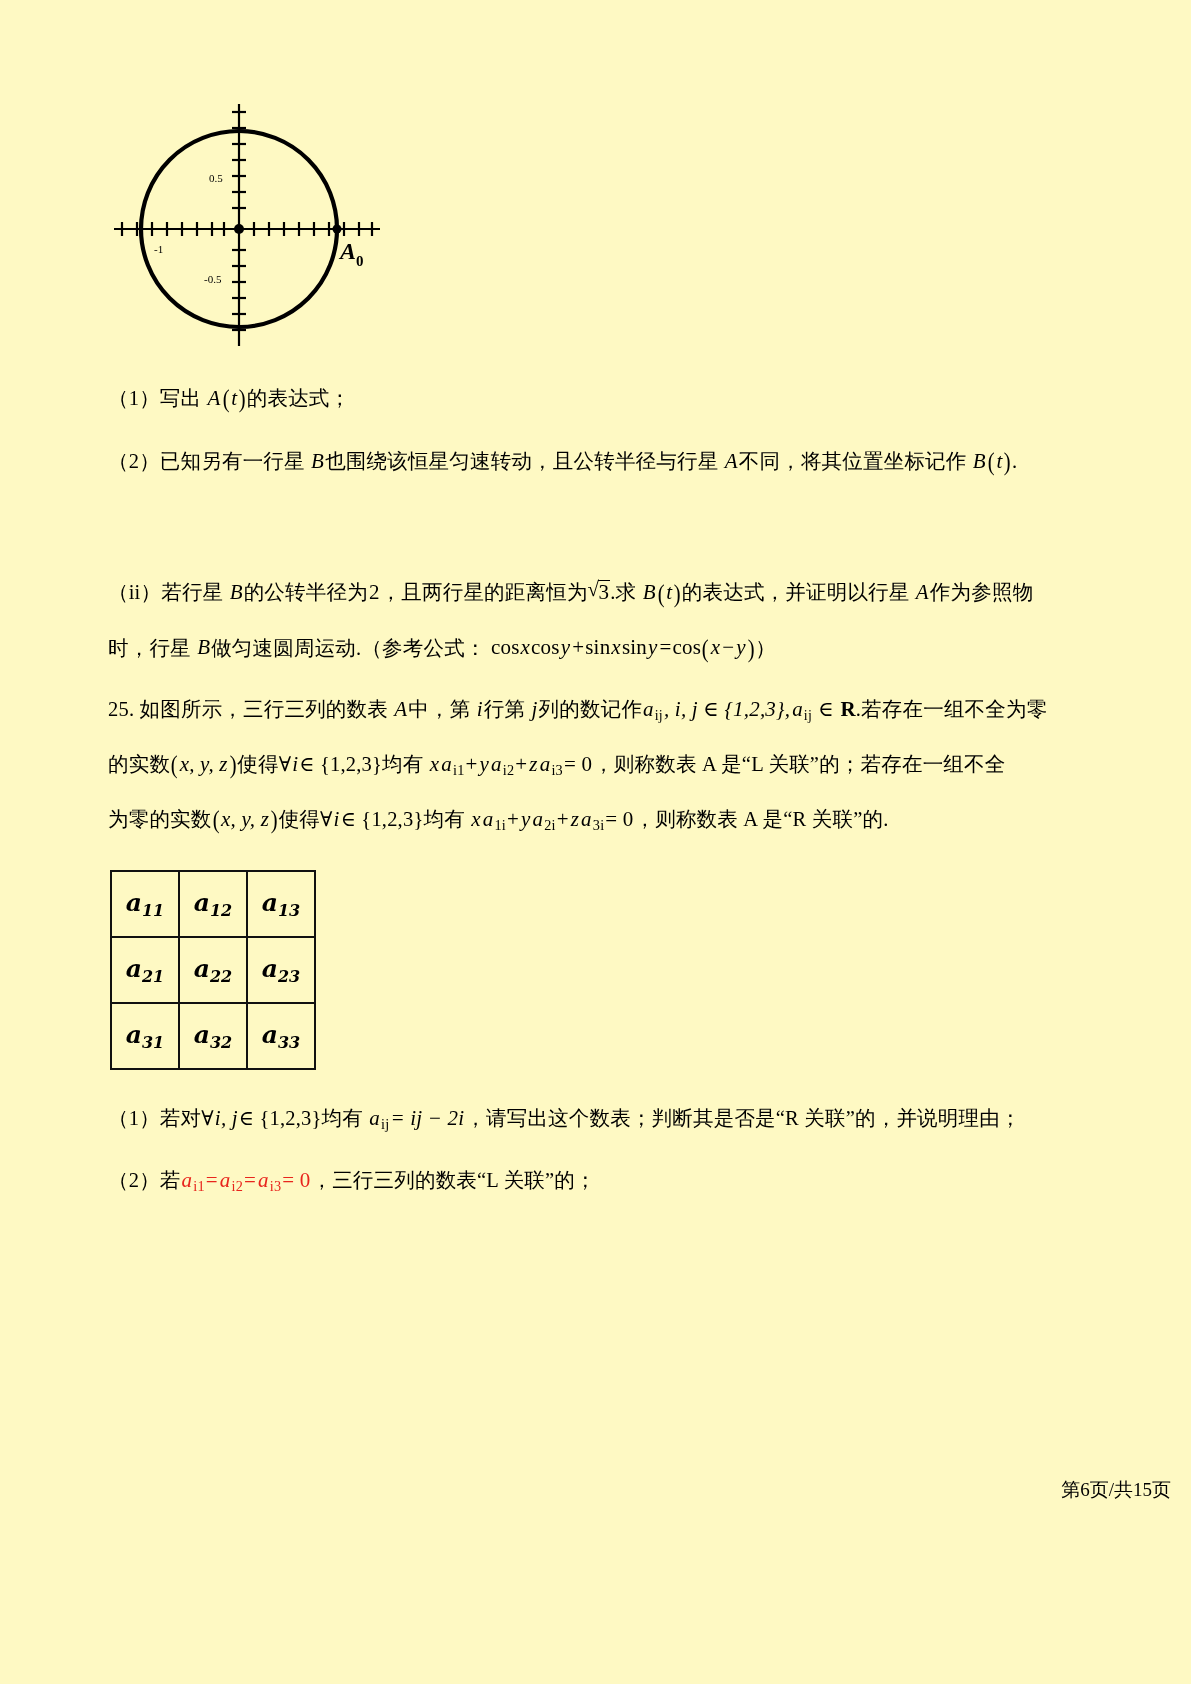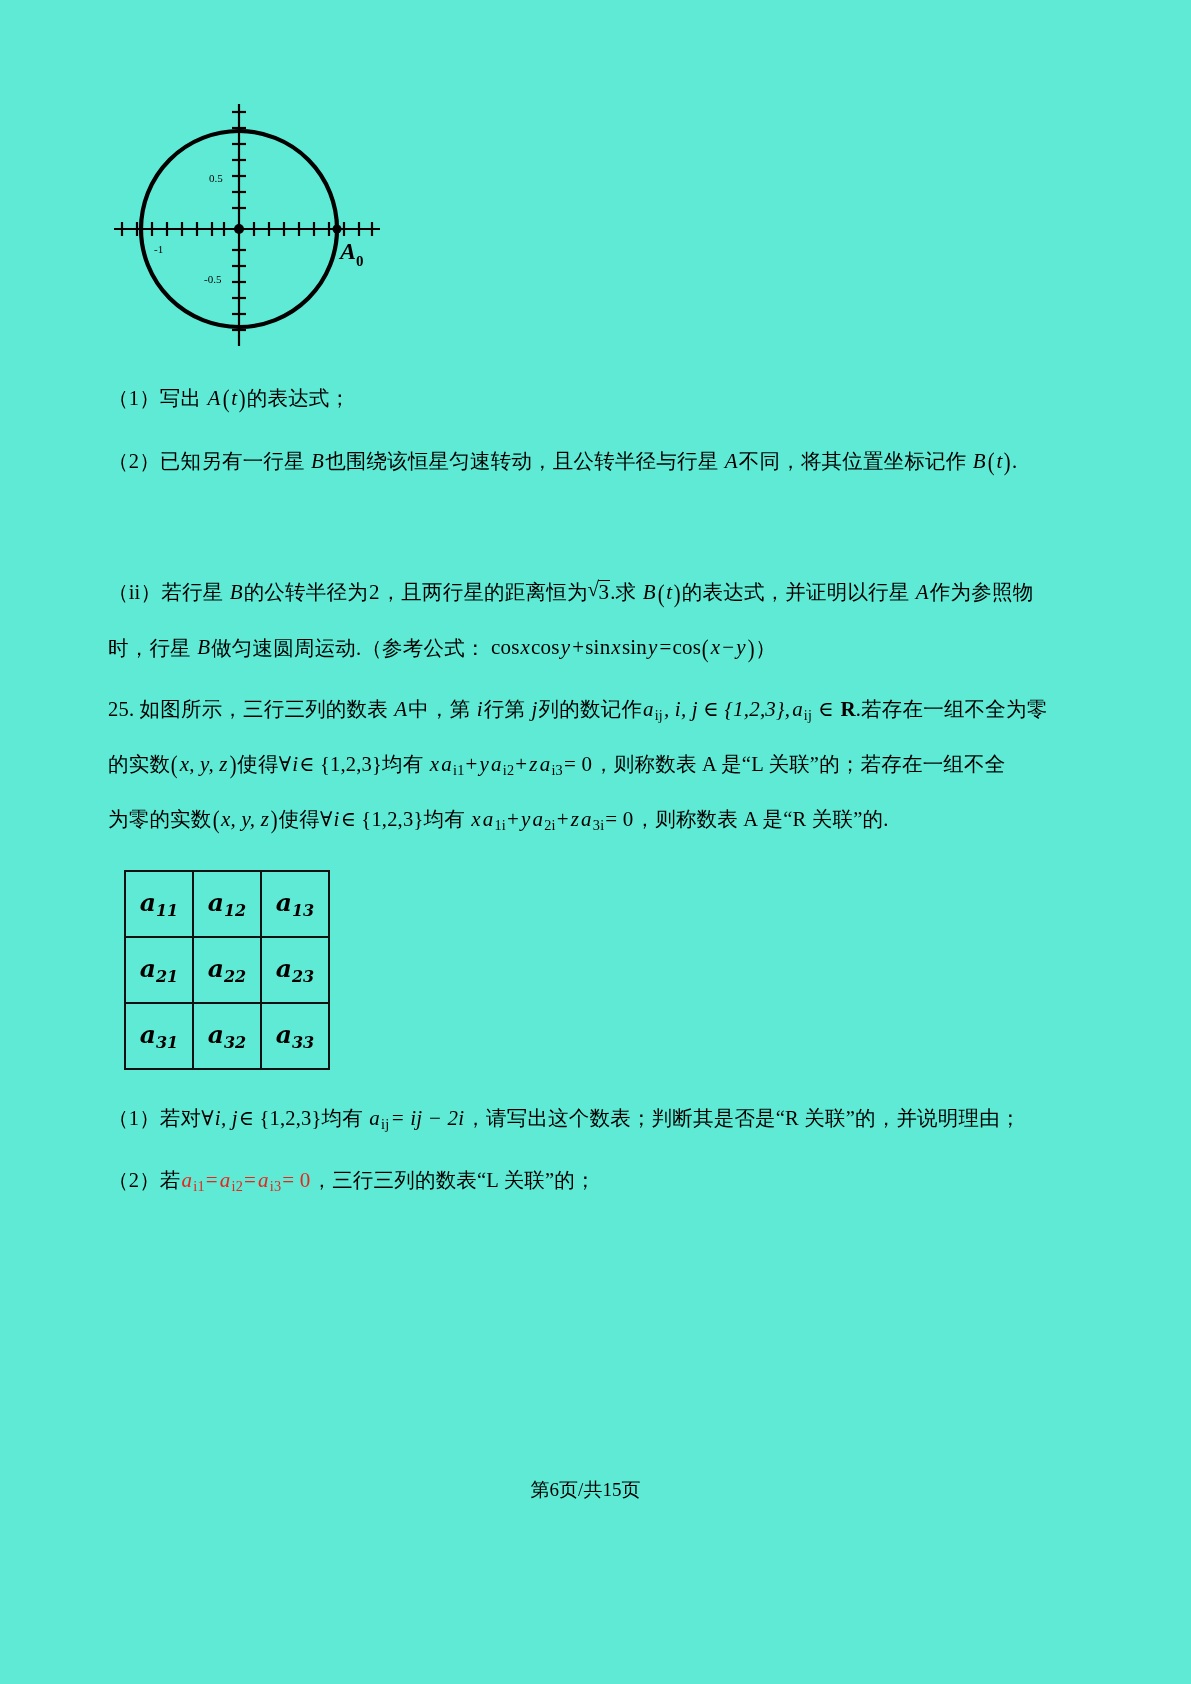--- a/index.html
+++ b/index.html
@@ -13,21 +13,21 @@
     position: relative;
     font-family: "Liberation Serif", "DejaVu Serif", serif;
     color: #000000;
     overflow: hidden;
   }
   .page {
     position: absolute;
     left: 0; top: 0;
     width: 1191px;
     height: 1684px;
-    background: #5eead4;
+    background: #fef9c3;
   }
   .content {
     position: absolute;
     left: 108px;
     top: 96px;
     width: 985px;
   }
 
   
   .figure-wrap {
@@ -102,21 +102,21 @@
     border-top: 1.2px solid #000;
     padding: 0 1px 0 1px;
     display: inline-block;
     line-height: 1.05;
   }
   .red { color: #e8251d; }
 
   
   .matrix-table {
     border-collapse: collapse;
-    margin-left: 16px;
+    margin-left: 2px;
   }
   .matrix-table td {
     border: 2.4px solid #111;
     width: 64px;
     height: 62px;
     text-align: center;
     vertical-align: middle;
     font-family: "DejaVu Serif", "Liberation Serif", serif;
     font-weight: bold;
     font-style: italic;
@@ -127,21 +127,21 @@
     font-style: italic;
     vertical-align: -0.3em;
   }
 
   
   .footer {
     position: absolute;
     left: 0;
     top: 1477px;
     width: 1171px;
-    text-align: center;
+    text-align: right;
     font-size: 19px;
     font-family: "Liberation Serif", "DejaVu Serif", serif;
     color: #000;
   }
 </style>
 </head>
 <body>
 
 <div class="page">
   <div class="content">

